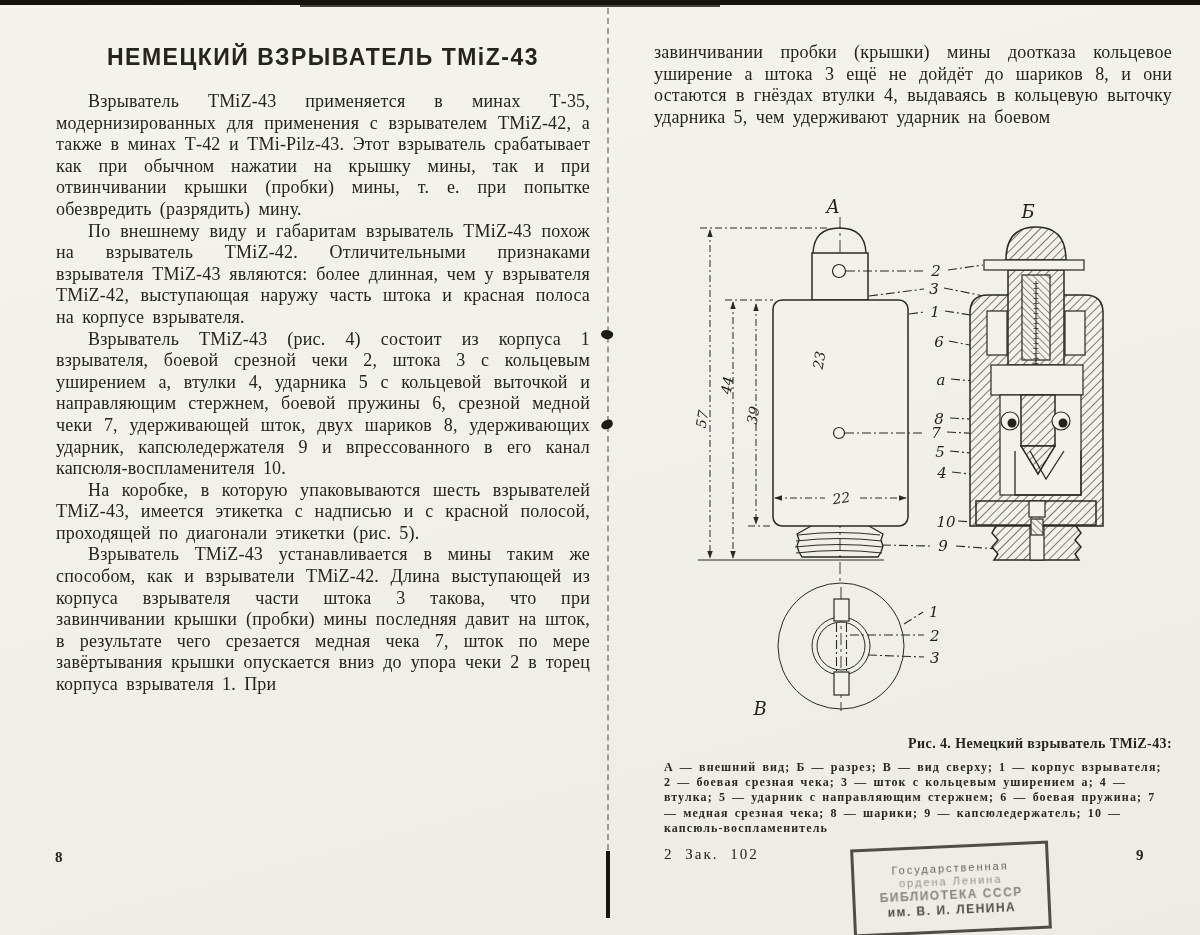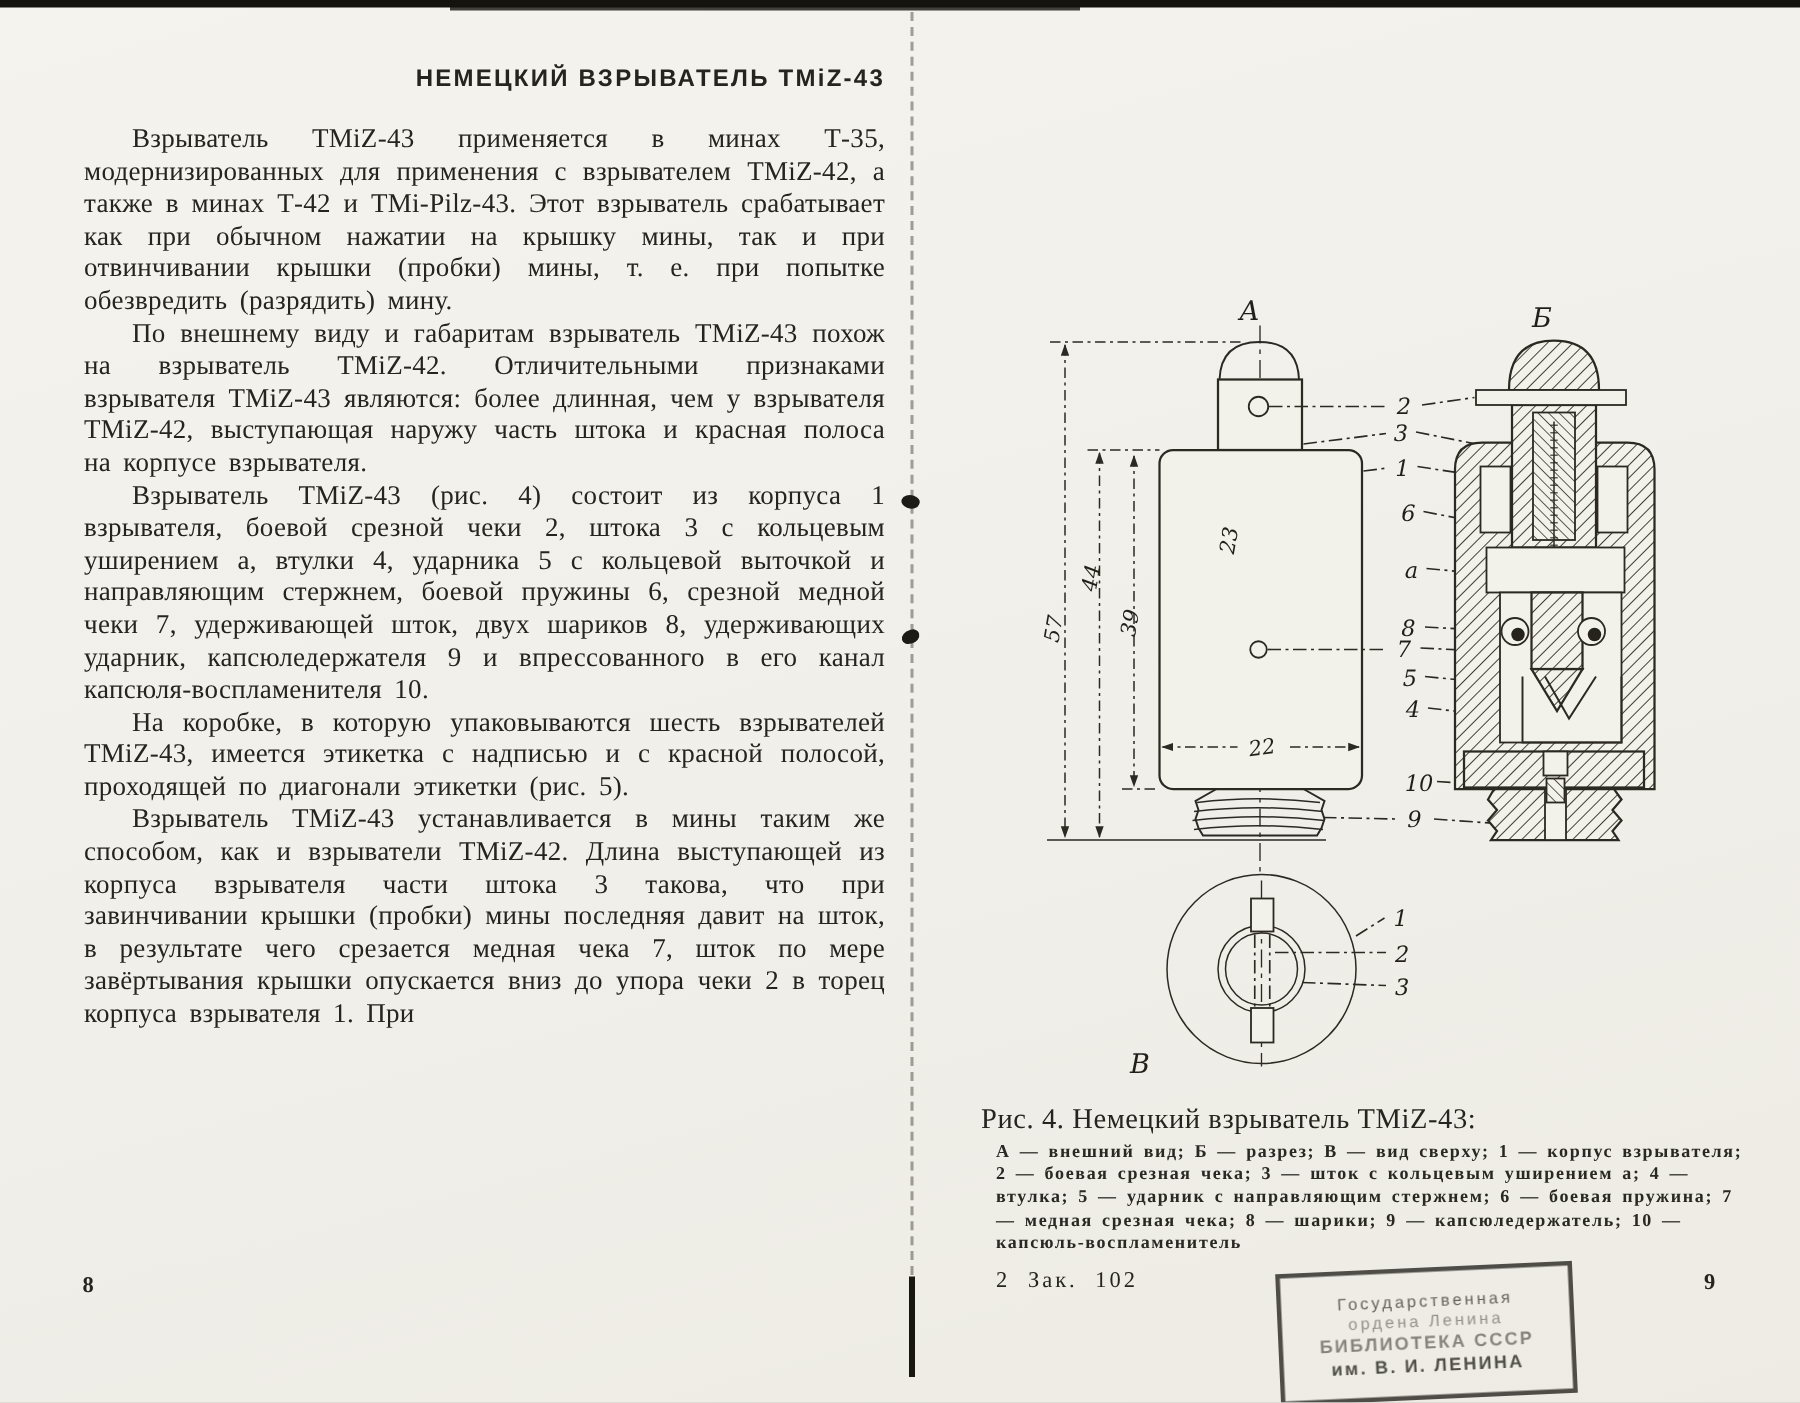--- a/index.html
+++ b/index.html
@@ -6,30 +6,30 @@
   .scan{
     position:relative;width:1200px;height:935px;overflow:hidden;
     background:linear-gradient(165deg,#f4f3ee 0%,#f1efe9 55%,#edebe4 100%);
     font-family:"Liberation Serif", serif;color:#26241e;
   }
   .top-edge{position:absolute;left:0;top:0;width:1200px;height:5px;background:#14130e;}
   .top-edge:after{content:"";position:absolute;left:300px;top:4px;width:420px;height:3px;background:#14130e;opacity:.8;}
 
   
   .left-text{position:absolute;left:56px;top:44px;width:534px;}
-  .title{margin:0 0 20px 0;text-align:right;font-family:"Liberation Sans",sans-serif;
-         font-weight:bold;font-size:16px;letter-spacing:1.5px;white-space:nowrap;}
+  .title{margin:0 0 20px 0;text-align:center;font-family:"Liberation Sans",sans-serif;
+         font-weight:bold;font-size:23px;letter-spacing:1.5px;white-space:nowrap;}
   .para{margin:0;text-align:justify;text-indent:32px;font-size:18px;line-height:21.6px;
         word-spacing:3.5px;letter-spacing:.2px;}
   .para.noindent{text-indent:0;}
 
   
   .right-text{position:absolute;left:654px;top:42px;width:518px;}
-  .caption{position:absolute;left:654px;top:736px;width:518px;text-align:left;
-           font-weight:normal;font-size:19px;letter-spacing:.4px;}
+  .caption{position:absolute;left:654px;top:736px;width:518px;text-align:right;
+           font-weight:bold;font-size:14px;letter-spacing:.4px;}
   .legend{position:absolute;left:664px;top:760px;width:500px;text-align:left;
           font-weight:bold;font-size:12px;line-height:15.2px;letter-spacing:1.1px;word-spacing:2px;
           color:#2a2822;}
   .pagenum{position:absolute;font-size:15px;font-weight:bold;}
   .pn-left{left:55px;top:849px;}
   .pn-right{left:1136px;top:847px;}
   .imprint{position:absolute;left:664px;top:846px;font-size:15px;font-weight:normal;
            letter-spacing:2px;word-spacing:6px;}
 
   
@@ -81,20 +81,23 @@
   <div class="left-text">
     <h1 class="title">НЕМЕЦКИЙ ВЗРЫВАТЕЛЬ TMiZ-43</h1>
     <p class="para">Взрыватель TMiZ-43 применяется в минах Т-35, модернизированных для применения с взрывателем TMiZ-42, а также в минах Т-42 и TMi-Pilz-43. Этот взрыватель срабатывает как при обычном нажатии на крышку мины, так и при отвинчивании крышки (пробки) мины, т. е. при попытке обезвредить (разрядить) мину.</p>
     <p class="para">По внешнему виду и габаритам взрыватель TMiZ-43 похож на взрыватель TMiZ-42. Отличительными признаками взрывателя TMiZ-43 являются: более длинная, чем у взрывателя TMiZ-42, выступающая наружу часть штока и красная полоса на корпусе взрывателя.</p>
     <p class="para">Взрыватель TMiZ-43 (рис. 4) состоит из корпуса 1 взрывателя, боевой срезной чеки 2, штока 3 с кольцевым уширением а, втулки 4, ударника 5 с кольцевой выточкой и направляющим стержнем, боевой пружины 6, срезной медной чеки 7, удерживающей шток, двух шариков 8, удерживающих ударник, капсюледержателя 9 и впрессованного в его канал капсюля-воспламенителя 10.</p>
     <p class="para">На коробке, в которую упаковываются шесть взрывателей TMiZ-43, имеется этикетка с надписью и с красной полосой, проходящей по диагонали этикетки (рис. 5).</p>
     <p class="para">Взрыватель TMiZ-43 устанавливается в мины таким же способом, как и взрыватели TMiZ-42. Длина выступающей из корпуса взрывателя части штока 3 такова, что при завинчивании крышки (пробки) мины последняя давит на шток, в результате чего срезается медная чека 7, шток по мере завёртывания крышки опускается вниз до упора чеки 2 в торец корпуса взрывателя 1. При</p>
   </div>
   <div class="pagenum pn-left">8</div>
 
+  <div class="right-text">
+    <p class="para noindent">завинчивании пробки (крышки) мины доотказа кольцевое уширение а штока 3 ещё не дойдёт до шариков 8, и они остаются в гнёздах втулки 4, выдаваясь в кольцевую выточку ударника 5, чем удерживают ударник на боевом</p>
+  </div>
 
   <svg class="fig" width="500" height="552" viewBox="0 0 500 552">
     <defs>
       <pattern id="hA" width="6" height="6" patternUnits="userSpaceOnUse" patternTransform="rotate(45)">
         <rect width="6" height="6" fill="#f2f1ea"></rect>
         <line x1="0" y1="0" x2="0" y2="6" stroke="#3c3a32" stroke-width="1.3"></line>
       </pattern>
       <pattern id="hB" width="5" height="5" patternUnits="userSpaceOnUse" patternTransform="rotate(-45)">
         <rect width="5" height="5" fill="#f2f1ea"></rect>
         <line x1="0" y1="0" x2="0" y2="5" stroke="#3c3a32" stroke-width="1.1"></line>

